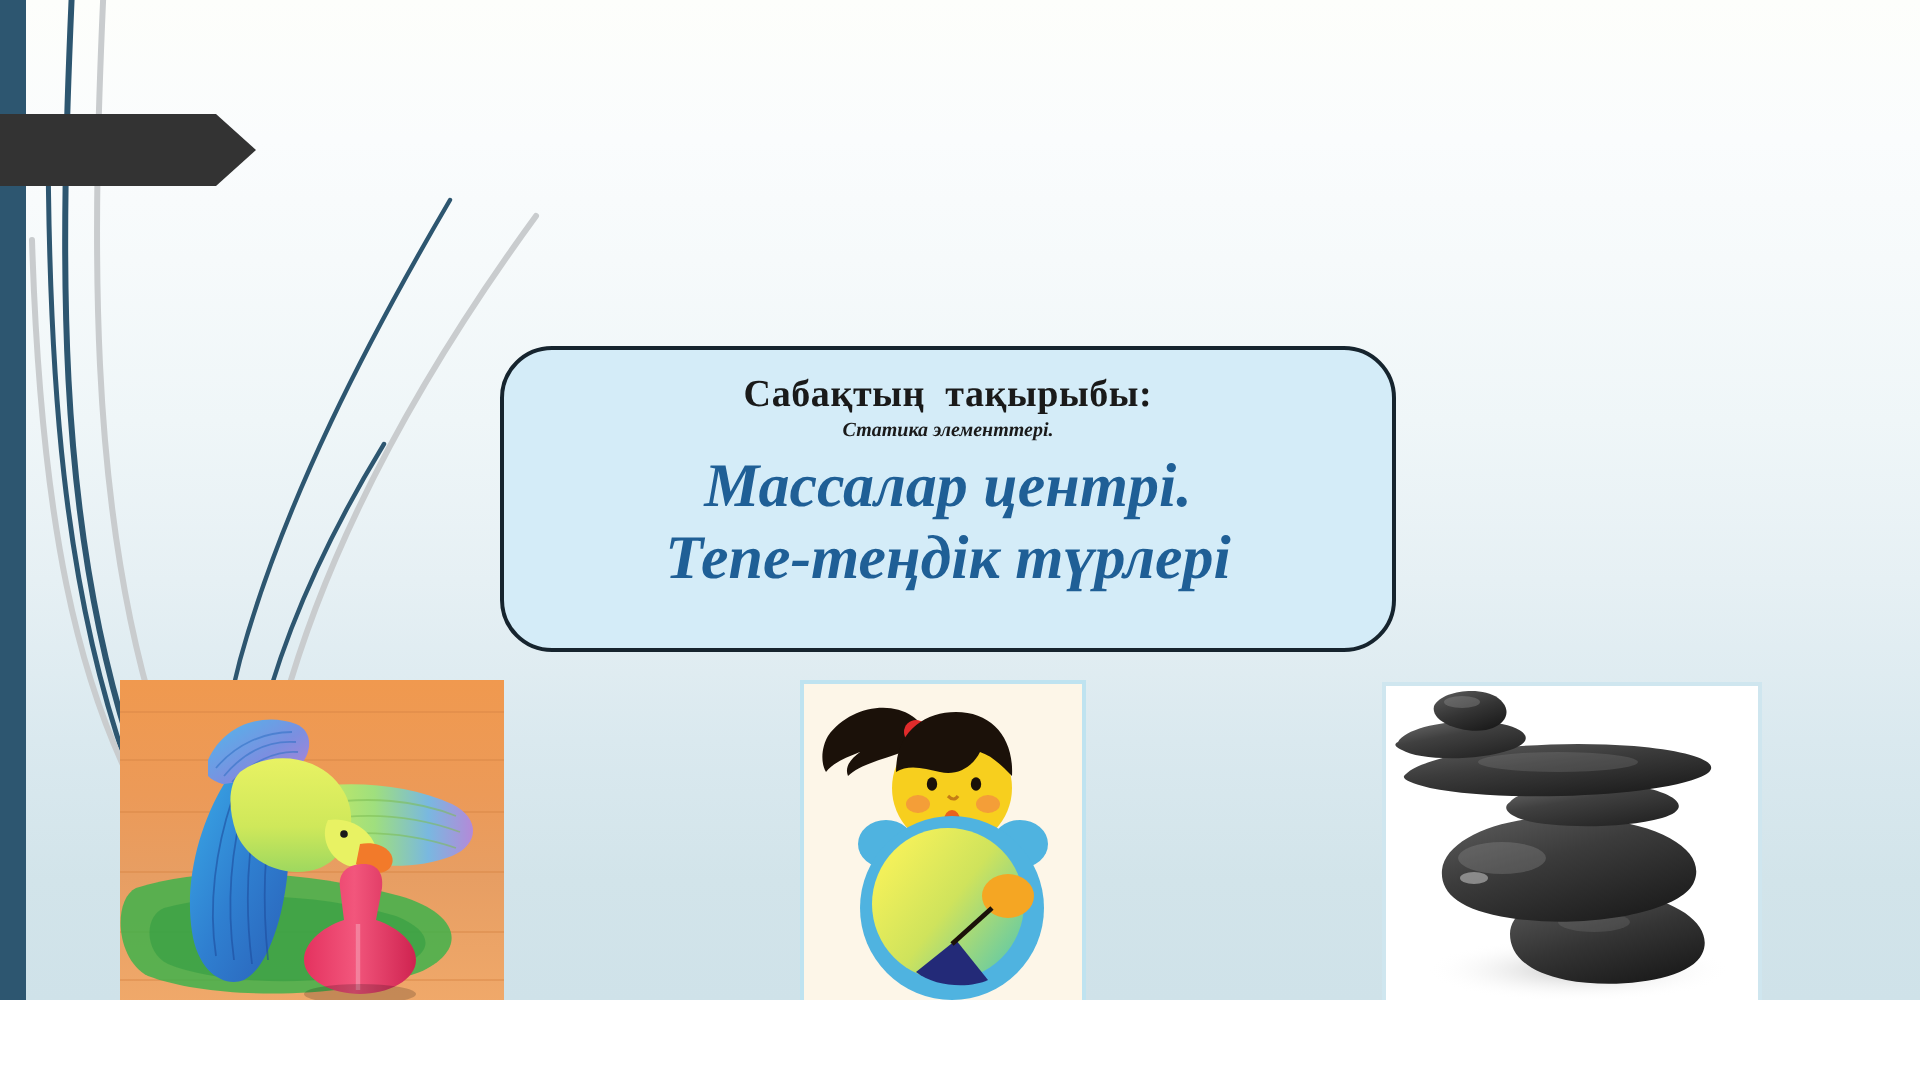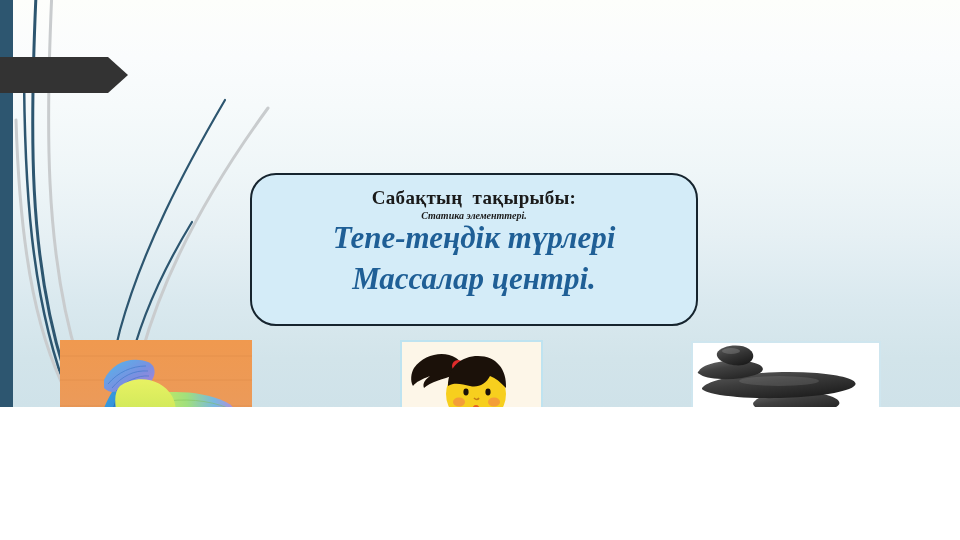--- a/index.html
+++ b/index.html
@@ -6,21 +6,21 @@
   html, body {
     margin: 0; padding: 0;
     width: 960px; height: 540px;
     overflow: hidden;
     font-family: "Liberation Sans", sans-serif;
   }
 
   #slide {
     position: relative;
     width: 960px;
-    height: 407px;
+    height: 500px;
     background: linear-gradient(to bottom,
         #fdfefb 0%,
         #fafcfd 14%,
         #f6fafb 26%,
         #eff6f8 42%,
         #e6f0f4 58%,
         #dae9ef 74%,
         #d2e4ea 88%,
         #cfe2e9 100%);
     overflow: hidden;
@@ -124,22 +124,22 @@
     </g>
   </svg>
 
   <svg class="arrow-banner" viewBox="0 0 128 36" preserveAspectRatio="none">
     <polygon points="0,0 108,0 128,18 108,36 0,36" fill="#333333"></polygon>
   </svg>
 
   <div class="title-card">
     <div class="lesson-label">Сабақтың  тақырыбы:</div>
     <div class="lesson-sub">Статика элементтері.</div>
+    <div class="main-line">Массалар центрі.</div>
     <div class="main-line second">Тепе-теңдік түрлері</div>
-    <div class="main-line">Массалар центрі.</div>
   </div>
 
   <div class="photo photo-bird">
     <svg viewBox="0 0 192 164" preserveAspectRatio="none">
       <defs>
         <linearGradient id="wood" x1="0" y1="0" x2="0" y2="1">
           <stop offset="0%" stop-color="#f0994f"></stop>
           <stop offset="35%" stop-color="#ec9a58"></stop>
           <stop offset="60%" stop-color="#e79e63"></stop>
           <stop offset="100%" stop-color="#f0a96a"></stop>

